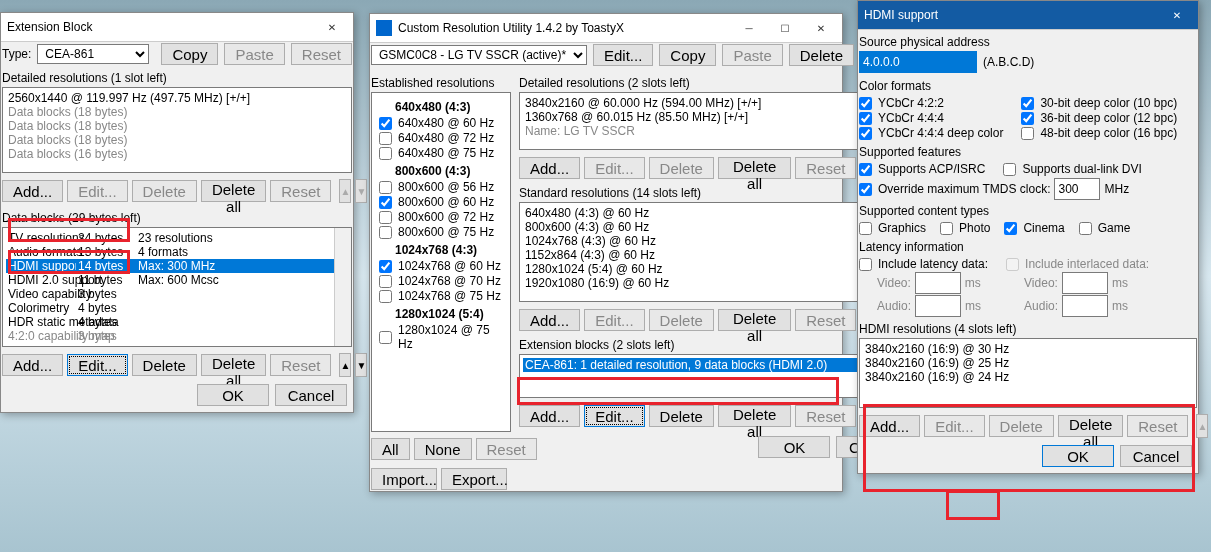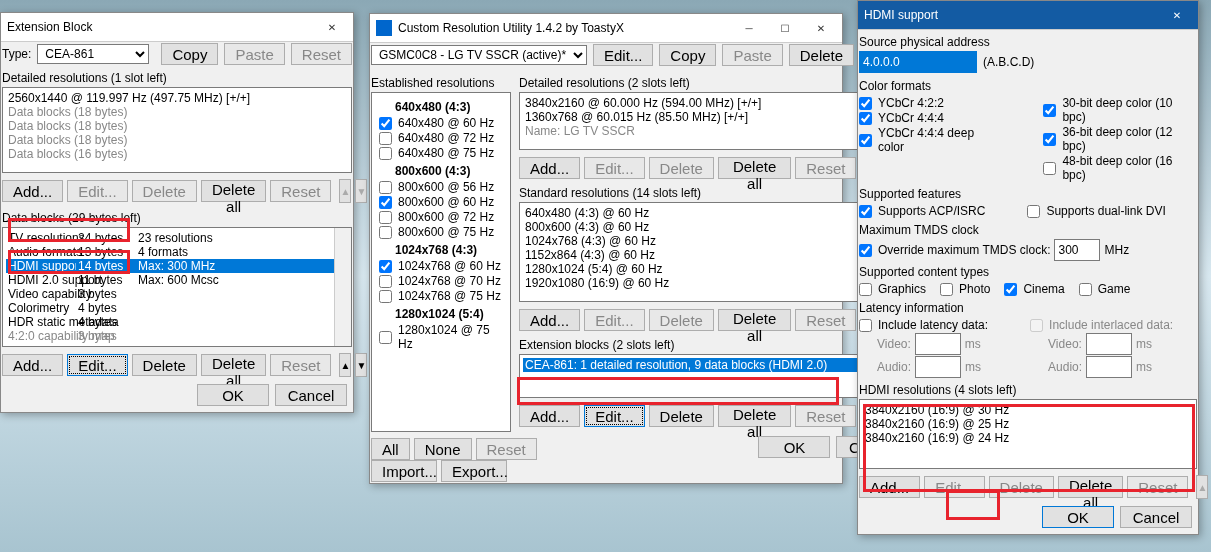--- a/index.html
+++ b/index.html
@@ -30,21 +30,21 @@
 .grid3{display:grid;grid-template-columns:70px 60px auto;font-size:12px}
 .grid3 div{padding:0 2px;white-space:nowrap}
 .grid3 .selrow{background:#0078d7;color:#fff}
 .scrollbar{width:16px;background:#f0f0f0;border-left:1px solid #ccc;position:absolute;right:0;top:0;bottom:0}
 .redbox{border:3px solid #e8232d;position:absolute;pointer-events:none;z-index:10}
 .col{display:flex;flex-direction:column}
 .sub{font-weight:bold;margin:4px 0 2px 20px}
 .okcancel{display:flex;justify-content:flex-end;gap:6px;padding:6px}
 .okcancel button{width:72px}
 .section-label{margin:4px 0 2px 0;display:block}
-.twocol{display:flex;gap:42px}
+.twocol{display:flex;gap:18px}
 .smallinput{width:38px}
 .dis-text{color:#888}
 .appicon{width:16px;height:16px;background:#0066cc;display:inline-block}
 </style>
 </head>
 <body>
 
 <div class="window" style="left:0;top:12px;width:352px">
  <div class="titlebar">
   <span class="titletext">Extension Block</span>
@@ -192,21 +192,21 @@
             <div class="checkrow" style="margin-left: 4px;">
               <input type="checkbox" style="">
               <span>1280x1024 @ 75 Hz</span>
             </div>
           </div>
     <div class="btnrow" style="margin-top:6px">
      <button>All</button>
      <button>None</button>
      <button class="dis">Reset</button>
     </div>
-    <div class="btnrow" style="">
+    <div class="btnrow" style="margin-top:8px">
      <button style="width:66px">Import...</button>
      <button style="width:66px">Export...</button>
     </div>
    </div>
 
    <div style="flex:1" class="col">
     <label class="section-label">Detailed resolutions (2 slots left)</label>
     <div class="listbox" style="height:50px">
      <div class="item">3840x2160 @ 60.000 Hz (594.00 MHz) [+/+]</div>
      <div class="item">1360x768 @ 60.015 Hz (85.50 MHz) [+/+]</div>
@@ -310,21 +310,20 @@
   <div class="twocol">
    <div class="checkrow">
           <input type="checkbox" checked="" style="">
           <span>Supports ACP/ISRC</span>
         </div>
    <div class="checkrow">
           <input type="checkbox" style="">
           <span>Supports dual-link DVI</span>
         </div>
   </div>
-  <label class="section-label">Maximum TMDS clock</label>
   <div class="checkrow">
    <input type="checkbox" checked="" style="">
    <span>Override maximum TMDS clock:</span>
    <input type="text" class="smallinput" value="300" style="">
    <span>MHz</span>
   </div>
   <label class="section-label">Supported content types</label>
   <div style="display:flex;gap:14px" id="ctrow">
         <div class="checkrow">
           <input type="checkbox" style="">

